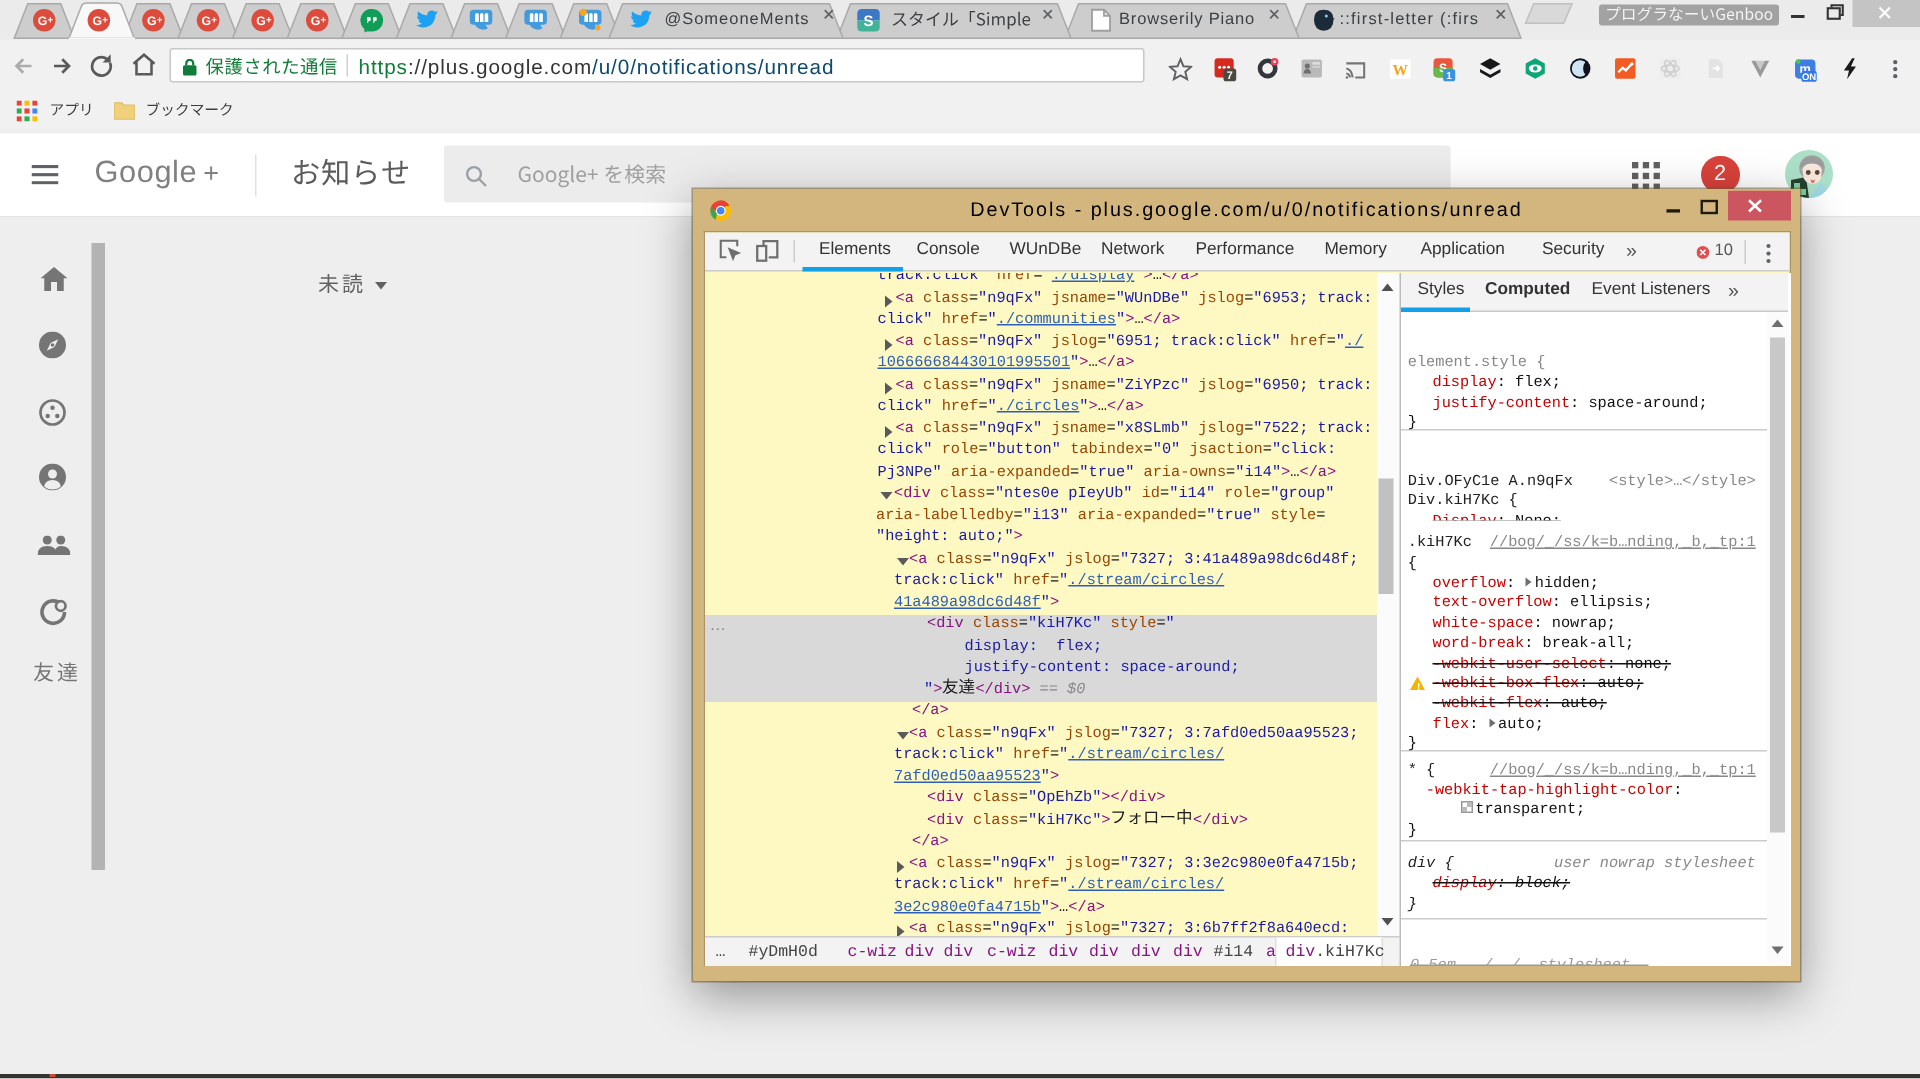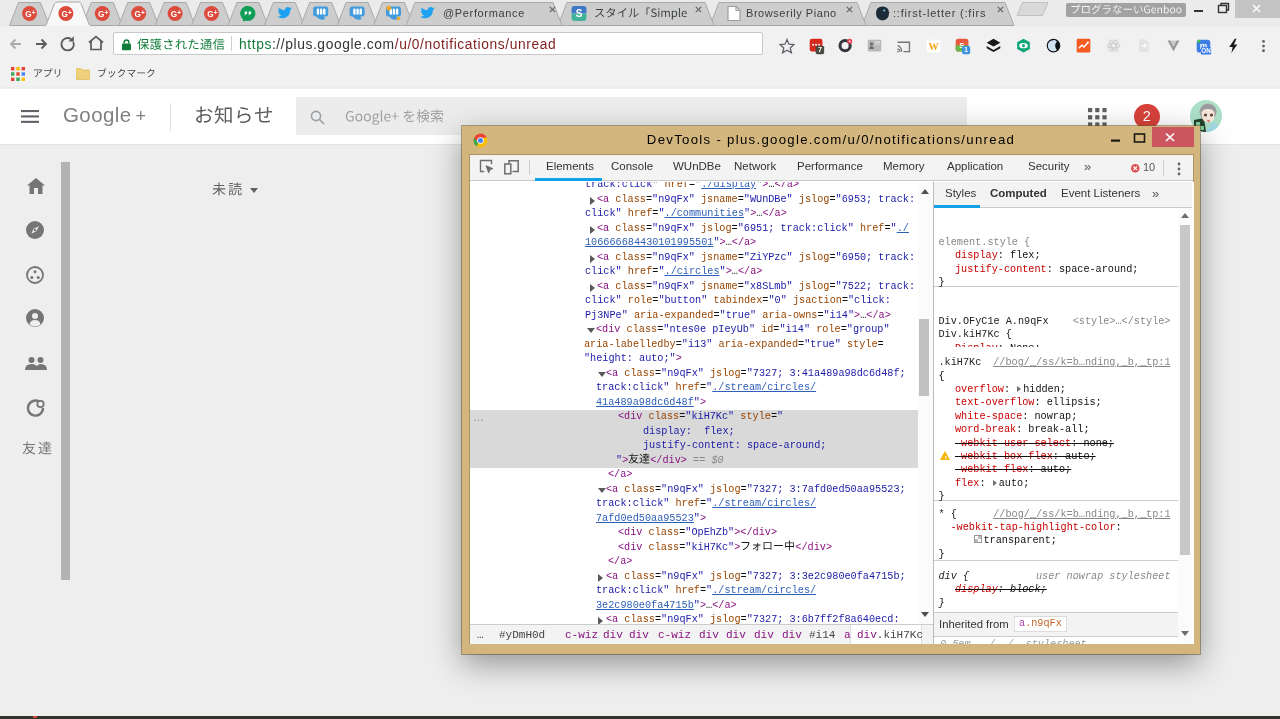--- a/index.html
+++ b/index.html
@@ -14,21 +14,21 @@
   #bookbar{left:0;top:61.6px;width:1280px;height:24px;background:#f1f1f1;}
   #omni{left:112.5px;top:31.5px;width:650px;height:23.5px;background:#fff;border:1px solid #c8c8c8;border-radius:2px;}
   .exticon{top:37.5px;width:17px;height:17px;}
   
   #page{left:0;top:88.6px;width:1280px;height:627px;background:#eeeeee;}
   #gheader{left:0;top:0;width:1280px;height:56px;background:#fff;border-bottom:1px solid #e3e3e3;}
   #gsearch{left:296px;top:8.5px;width:671px;height:38px;background:#ececec;border-radius:2px;}
   
   #devtools{left:462px;top:126px;width:738px;height:528px;background:#d3b57e;
      box-shadow:0 10px 30px rgba(0,0,0,.38), 0 0 0 1px rgba(120,100,50,.55);}
-  #dtinner{left:7px;top:28px;width:725px;height:490px;background:#ffffff;border:1px solid #a99463;border-bottom:none;}
+  #dtinner{left:7px;top:28px;width:725px;height:490px;background:#fef9c3;border:1px solid #a99463;border-bottom:none;}
   #dttoolbar{left:0;top:0;width:723px;height:26px;background:#f3f3f3;border-bottom:1px solid #c9c9c9;}
   .dttab{top:5px;font-size:11.5px;color:#333;white-space:nowrap;}
   #dtright{left:463px;top:27px;width:261px;height:462px;background:#fff;border-left:1px solid #bbb;overflow:hidden;}
   #dtrtabs{left:0;top:0;width:258px;height:26px;background:#f3f3f3;border-bottom:1px solid #c9c9c9;}
   .code,.scode{font-family:"Liberation Mono",monospace;font-size:10.2px;white-space:pre;color:#111;}
   .cline{position:absolute;height:14.5px;line-height:14.5px;}
   .sline{position:absolute;height:13.4px;line-height:13.4px;left:4.5px;}
   .tag{color:#881280}.attr{color:#994500}.val{color:#1a1aa6}
   .lnk{color:#2e5fb7;text-decoration:underline}
   .gry{color:#888}.red{color:#c80000}
@@ -134,21 +134,21 @@
         <path d="M0 0 h8 l4 4 v10 h-12 Z" fill="#fff" stroke="#9e9e9e" stroke-width="1.2"></path>
         <path d="M8 0 v4 h4" fill="none" stroke="#9e9e9e" stroke-width="1.2"></path>
       </g>
   <g transform="translate(875.5,6)">
         <path d="M7 0.5 q6.5 0 6.5 6.5 q0 7-6.5 7.5 q-6.5-0.5-6.5-7.5 q0-6.5 6.5-6.5 Z" fill="#1d2b38"></path>
         <path d="M10 5 l4.5 1.5 l-4.5 1.5 Z" fill="#1d2b38"></path>
         <circle cx="8.7" cy="4.6" r="1" fill="#7fd4f2"></circle>
       </g>
   </svg>
 
-  <div class="abs tabtxt" style="left:443px;width:100px;">@Performance</div>
+  <div class="abs tabtxt" style="left:443px;width:100px;">@SomeoneMents</div>
   <div class="abs" style="left:594px;top:7px;width:93px;height:14px;overflow:hidden">
       <svg width="108.0" height="13.1" viewBox="0 0 108.0 13.1" style="overflow:visible">
         <path d="M9.0 2.4Q9.0 2.5 8.9 2.6Q8.8 2.8 8.8 2.9Q8.5 3.4 8.2 4.1Q7.8 4.8 7.4 5.4Q7.0 6.1 6.5 6.6Q5.9 7.3 5.1 8.0Q4.4 8.6 3.6 9.2Q2.7 9.8 1.8 10.2L1.1 9.4Q2.0 9.1 2.9 8.5Q3.7 8.0 4.5 7.4Q5.2 6.7 5.8 6.1Q6.2 5.6 6.5 5.1Q6.9 4.5 7.2 4.0Q7.5 3.4 7.7 2.9Q7.6 2.9 7.2 2.9Q6.9 2.9 6.4 2.9Q6.0 2.9 5.5 2.9Q4.9 2.9 4.5 2.9Q4.0 2.9 3.7 2.9Q3.4 2.9 3.3 2.9Q3.1 2.9 2.8 2.9Q2.6 3.0 2.4 3.0Q2.2 3.0 2.1 3.0V2.0Q2.2 2.0 2.4 2.0Q2.6 2.0 2.8 2.0Q3.1 2.0 3.3 2.0Q3.4 2.0 3.7 2.0Q4.0 2.0 4.5 2.0Q4.9 2.0 5.4 2.0Q5.9 2.0 6.4 2.0Q6.9 2.0 7.2 2.0Q7.5 2.0 7.6 2.0Q7.9 2.0 8.1 2.0Q8.3 2.0 8.5 1.9ZM6.7 6.0Q7.1 6.4 7.6 6.9Q8.1 7.3 8.6 7.8Q9.0 8.3 9.5 8.8Q9.9 9.2 10.2 9.6L9.4 10.3Q9.0 9.7 8.4 9.1Q7.9 8.5 7.2 7.8Q6.6 7.2 6.0 6.7Z M16.0 4.8Q16.5 5.1 17.1 5.5Q17.7 5.9 18.3 6.3Q18.9 6.7 19.5 7.1Q20.0 7.5 20.4 7.8L19.8 8.6Q19.4 8.2 18.8 7.8Q18.3 7.4 17.7 7.0Q17.1 6.5 16.5 6.1Q15.9 5.7 15.4 5.4ZM21.2 2.7Q21.1 2.8 21.0 3.0Q20.9 3.2 20.9 3.3Q20.7 3.9 20.4 4.6Q20.2 5.2 19.8 5.9Q19.4 6.6 18.9 7.2Q18.1 8.1 17.0 9.0Q15.8 9.8 14.2 10.4L13.4 9.7Q14.5 9.4 15.3 8.9Q16.2 8.5 16.9 7.9Q17.6 7.3 18.1 6.7Q18.5 6.2 18.9 5.5Q19.2 4.9 19.5 4.3Q19.8 3.7 19.9 3.2H15.7L16.1 2.4H19.7Q19.9 2.4 20.1 2.3Q20.3 2.3 20.4 2.3ZM17.4 1.1Q17.2 1.3 17.1 1.5Q16.9 1.8 16.8 2.0Q16.5 2.6 16.0 3.3Q15.4 4.1 14.7 4.8Q14.0 5.5 13.1 6.2L12.3 5.6Q13.3 5.0 14.0 4.2Q14.7 3.5 15.2 2.8Q15.7 2.2 16.0 1.6Q16.1 1.5 16.2 1.2Q16.3 1.0 16.3 0.7Z M23.6 5.9Q25.0 5.5 26.3 4.9Q27.6 4.3 28.5 3.8Q29.1 3.4 29.7 2.9Q30.2 2.5 30.7 2.0Q31.2 1.6 31.6 1.1L32.4 1.8Q31.9 2.3 31.3 2.8Q30.8 3.3 30.2 3.7Q29.5 4.2 28.9 4.6Q28.3 5.0 27.5 5.4Q26.7 5.7 25.8 6.1Q24.9 6.5 24.0 6.7ZM28.3 4.2 29.3 3.9V9.1Q29.3 9.3 29.3 9.5Q29.3 9.8 29.3 10.0Q29.3 10.2 29.4 10.3H28.3Q28.3 10.2 28.3 10.0Q28.3 9.8 28.3 9.5Q28.3 9.3 28.3 9.1Z M39.8 9.7Q39.9 9.6 39.9 9.4Q39.9 9.2 39.9 9.1Q39.9 9.0 39.9 8.6Q39.9 8.2 39.9 7.6Q39.9 7.1 39.9 6.4Q39.9 5.8 39.9 5.1Q39.9 4.4 39.9 3.9Q39.9 3.3 39.9 2.9Q39.9 2.5 39.9 2.3Q39.9 2.0 39.9 1.8Q39.8 1.5 39.8 1.5H40.9Q40.9 1.5 40.8 1.8Q40.8 2.0 40.8 2.3Q40.8 2.5 40.8 2.9Q40.8 3.3 40.8 3.8Q40.8 4.4 40.8 5.1Q40.8 5.7 40.8 6.3Q40.8 7.0 40.8 7.5Q40.8 8.0 40.8 8.4Q40.8 8.7 40.8 8.8Q41.4 8.6 42.0 8.2Q42.6 7.8 43.1 7.2Q43.7 6.7 44.1 6.0L44.7 6.8Q44.2 7.5 43.5 8.1Q42.9 8.7 42.2 9.1Q41.5 9.6 40.8 9.9Q40.7 10.0 40.6 10.1Q40.5 10.2 40.4 10.2ZM34.6 9.7Q35.4 9.1 35.9 8.4Q36.4 7.7 36.6 6.9Q36.7 6.5 36.8 5.9Q36.9 5.3 36.9 4.7Q36.9 4.0 36.9 3.4Q36.9 2.8 36.9 2.3Q36.9 2.1 36.9 1.9Q36.9 1.7 36.9 1.5H37.9Q37.9 1.6 37.9 1.7Q37.9 1.8 37.9 2.0Q37.9 2.1 37.9 2.3Q37.9 2.8 37.8 3.4Q37.8 4.1 37.8 4.8Q37.8 5.5 37.7 6.1Q37.6 6.7 37.5 7.1Q37.3 8.0 36.7 8.8Q36.2 9.6 35.5 10.2Z M52.5 0.4H56.1V1.2H53.4V7.7H52.5Z M59.9 10.1Q59.1 10.1 58.3 9.8Q57.6 9.4 57.0 8.9L57.7 8.1Q58.1 8.6 58.7 8.9Q59.3 9.2 59.9 9.2Q60.8 9.2 61.2 8.8Q61.7 8.4 61.7 7.8Q61.7 7.4 61.5 7.1Q61.3 6.9 61.0 6.7Q60.7 6.5 60.3 6.4L59.1 5.8Q58.7 5.7 58.3 5.4Q57.9 5.1 57.7 4.7Q57.4 4.3 57.4 3.7Q57.4 3.1 57.8 2.6Q58.1 2.1 58.7 1.8Q59.3 1.5 60.0 1.5Q60.8 1.5 61.4 1.8Q62.0 2.1 62.5 2.5L61.9 3.2Q61.5 2.8 61.1 2.6Q60.6 2.4 60.0 2.4Q59.3 2.4 58.9 2.8Q58.5 3.1 58.5 3.6Q58.5 4.0 58.7 4.3Q58.9 4.6 59.2 4.7Q59.5 4.9 59.9 5.0L61.0 5.5Q61.5 5.7 61.9 6.0Q62.3 6.3 62.5 6.7Q62.7 7.1 62.7 7.7Q62.7 8.4 62.4 8.9Q62.1 9.5 61.4 9.8Q60.8 10.1 59.9 10.1Z M64.3 9.9V3.8H65.3V9.9ZM64.8 2.5Q64.5 2.5 64.3 2.4Q64.1 2.2 64.1 1.9Q64.1 1.6 64.3 1.4Q64.5 1.2 64.8 1.2Q65.1 1.2 65.3 1.4Q65.5 1.6 65.5 1.9Q65.5 2.2 65.3 2.4Q65.1 2.5 64.8 2.5Z M67.4 9.9V3.8H68.2L68.3 4.7H68.4Q68.8 4.3 69.2 4.0Q69.7 3.7 70.3 3.7Q71.0 3.7 71.4 4.0Q71.8 4.3 72.0 4.8Q72.4 4.3 72.9 4.0Q73.4 3.7 74.0 3.7Q74.9 3.7 75.4 4.3Q75.8 4.9 75.8 6.1V9.9H74.8V6.2Q74.8 5.3 74.5 4.9Q74.3 4.5 73.7 4.5Q73.3 4.5 72.9 4.8Q72.6 5.0 72.1 5.5V9.9H71.1V6.2Q71.1 5.3 70.8 4.9Q70.5 4.5 70.0 4.5Q69.6 4.5 69.2 4.8Q68.8 5.0 68.4 5.5V9.9Z M77.8 12.5V3.8H78.7L78.8 4.5H78.8Q79.2 4.2 79.7 3.9Q80.2 3.7 80.8 3.7Q81.6 3.7 82.1 4.0Q82.7 4.4 82.9 5.1Q83.2 5.8 83.2 6.8Q83.2 7.8 82.8 8.6Q82.5 9.3 81.9 9.7Q81.2 10.1 80.5 10.1Q80.1 10.1 79.7 9.9Q79.3 9.7 78.9 9.4L78.9 10.5V12.5ZM80.4 9.2Q80.9 9.2 81.3 8.9Q81.7 8.6 81.9 8.1Q82.1 7.5 82.1 6.8Q82.1 6.1 82.0 5.6Q81.8 5.1 81.5 4.8Q81.1 4.5 80.5 4.5Q80.1 4.5 79.7 4.7Q79.3 4.9 78.9 5.4V8.6Q79.3 8.9 79.7 9.1Q80.1 9.2 80.4 9.2Z M85.9 10.1Q85.6 10.1 85.3 9.9Q85.1 9.8 85.0 9.5Q84.9 9.2 84.9 8.7V0.9H85.9V8.8Q85.9 9.0 86.0 9.1Q86.1 9.2 86.2 9.2Q86.2 9.2 86.3 9.2Q86.3 9.2 86.4 9.2L86.5 10.0Q86.4 10.0 86.3 10.1Q86.1 10.1 85.9 10.1Z M90.5 10.1Q89.7 10.1 89.1 9.7Q88.4 9.3 88.0 8.6Q87.6 7.9 87.6 6.9Q87.6 6.1 87.8 5.5Q88.1 4.9 88.5 4.5Q88.8 4.1 89.3 3.9Q89.8 3.7 90.4 3.7Q91.1 3.7 91.7 4.0Q92.2 4.4 92.5 5.0Q92.8 5.7 92.8 6.5Q92.8 6.7 92.8 6.8Q92.8 7.0 92.8 7.1H88.6Q88.7 7.8 88.9 8.3Q89.2 8.7 89.6 9.0Q90.1 9.3 90.7 9.3Q91.1 9.3 91.5 9.1Q91.8 9.0 92.2 8.8L92.6 9.5Q92.2 9.7 91.7 9.9Q91.2 10.1 90.5 10.1ZM88.6 6.4H91.9Q91.9 5.5 91.5 5.0Q91.1 4.5 90.4 4.5Q89.9 4.5 89.6 4.7Q89.2 4.9 88.9 5.3Q88.7 5.8 88.6 6.4Z M94.3 9.9V3.8H95.2L95.3 4.9H95.3Q95.6 4.3 96.1 4.0Q96.5 3.7 97.0 3.7Q97.2 3.7 97.4 3.7Q97.5 3.7 97.7 3.8L97.5 4.7Q97.3 4.6 97.2 4.6Q97.1 4.6 96.9 4.6Q96.5 4.6 96.1 4.9Q95.7 5.2 95.4 6.0V9.9Z M104.6 10.1Q103.5 10.1 102.7 9.6Q101.8 9.1 101.3 8.1Q100.9 7.1 100.9 5.8Q100.9 4.8 101.1 4.0Q101.4 3.2 101.9 2.7Q102.4 2.1 103.1 1.8Q103.8 1.5 104.7 1.5Q105.5 1.5 106.1 1.8Q106.7 2.2 107.0 2.5L106.5 3.2Q106.1 2.9 105.7 2.7Q105.3 2.4 104.7 2.4Q103.8 2.4 103.2 2.8Q102.6 3.2 102.3 4.0Q101.9 4.7 101.9 5.8Q101.9 6.8 102.3 7.6Q102.6 8.3 103.2 8.8Q103.8 9.2 104.7 9.2Q105.1 9.2 105.5 9.0Q105.9 8.9 106.2 8.7V6.5H104.4V5.7H107.2V9.1Q106.7 9.5 106.1 9.8Q105.4 10.1 104.6 10.1Z" fill="#3c4043"></path>
       </svg>
     </div>
   <div class="abs tabtxt" style="left:746px;width:95px;letter-spacing:.55px">Browserily Piano</div>
   <div class="abs tabtxt" style="left:893px;width:97px;letter-spacing:.8px">::first-letter (:firs</div>
 
   <svg class="abs tabx" style="left:548px" viewBox="0 0 10 10">
       <path d="M2 2 L8 8 M8 2 L2 8" stroke="#5f6368" stroke-width="1.3"></path>
@@ -193,21 +193,21 @@
   <svg class="abs" style="left:121px;top:38.5px" width="11" height="12">
     <rect x="1" y="4.5" width="9" height="6.8" rx="1" fill="#117c39"></rect>
     <path d="M3.2 4.5 V3.2 A2.3 2.3 0 0 1 7.8 3.2 V4.5" stroke="#117c39" stroke-width="1.5" fill="none"></path>
   </svg>
   <div class="abs" style="left:137px;top:38px">
       <svg width="88.2" height="14.3" viewBox="0 0 88.2 14.3" style="overflow:visible">
         <path d="M7.4 4.7H8.3V11.8H7.4ZM3.8 6.5H11.7V7.4H3.8ZM8.5 6.9Q8.9 7.6 9.5 8.3Q10.1 9.0 10.7 9.6Q11.4 10.2 12.1 10.6Q12.0 10.6 11.8 10.8Q11.7 10.9 11.6 11.0Q11.5 11.2 11.4 11.3Q10.7 10.9 10.1 10.2Q9.4 9.5 8.8 8.7Q8.2 7.9 7.8 7.1ZM7.1 6.8 7.9 7.1Q7.5 7.9 6.8 8.7Q6.2 9.5 5.5 10.2Q4.8 10.8 4.0 11.3Q4.0 11.1 3.9 11.0Q3.8 10.9 3.6 10.8Q3.5 10.6 3.4 10.5Q4.1 10.2 4.8 9.6Q5.6 9.0 6.2 8.3Q6.8 7.5 7.1 6.8ZM5.6 1.9V4.2H10.1V1.9ZM4.7 1.1H11.1V5.0H4.7ZM3.4 0.5 4.3 0.8Q3.9 1.8 3.3 2.8Q2.8 3.9 2.1 4.7Q1.5 5.6 0.8 6.3Q0.8 6.2 0.7 6.0Q0.6 5.9 0.5 5.7Q0.4 5.5 0.3 5.4Q0.9 4.8 1.5 4.0Q2.1 3.2 2.6 2.4Q3.1 1.5 3.4 0.5ZM2.1 3.7 3.0 2.8 3.0 2.8V11.8H2.1Z M17.4 8.1H23.2V8.8H17.4ZM22.9 8.1H23.1L23.3 8.1L23.8 8.4Q23.4 9.2 22.7 9.7Q22.0 10.3 21.1 10.7Q20.2 11.2 19.2 11.4Q18.2 11.7 17.2 11.8Q17.2 11.7 17.1 11.5Q16.9 11.2 16.8 11.1Q17.8 11.0 18.7 10.8Q19.7 10.6 20.5 10.2Q21.3 9.9 21.9 9.4Q22.6 8.9 22.9 8.3ZM19.2 8.7Q19.6 9.4 20.5 9.8Q21.3 10.3 22.3 10.6Q23.4 10.9 24.5 11.1Q24.4 11.2 24.2 11.4Q24.0 11.6 24.0 11.8Q22.8 11.6 21.7 11.2Q20.7 10.9 19.8 10.3Q19.0 9.8 18.4 9.0ZM17.2 1.3H24.3V2.0H17.2ZM18.5 4.7H23.7V5.2H18.5ZM18.5 5.8H23.7V6.3H18.5ZM19.0 0.5H19.9V2.6H19.0ZM20.6 3.7H21.4V7.4H20.6ZM21.7 0.5H22.5V2.6H21.7ZM18.6 2.4 19.3 2.6Q19.0 3.4 18.5 4.1Q17.9 4.8 17.4 5.4Q17.3 5.3 17.2 5.2Q17.1 5.1 17.0 5.0Q16.9 4.9 16.8 4.9Q17.3 4.4 17.8 3.8Q18.3 3.1 18.6 2.4ZM20.9 2.5 21.8 2.6Q21.6 3.0 21.4 3.3Q21.3 3.6 21.1 3.9L20.4 3.7Q20.5 3.4 20.7 3.1Q20.9 2.7 20.9 2.5ZM24.0 3.4V4.1H18.9V7.0H24.3V7.6H18.1V3.4ZM13.6 4.2H16.7V4.9H13.6ZM13.7 0.9H16.7V1.7H13.7ZM13.6 5.9H16.7V6.6H13.6ZM13.1 2.5H17.0V3.3H13.1ZM14.0 7.5H16.7V11.1H14.0V10.3H16.0V8.3H14.0ZM13.6 7.5H14.3V11.7H13.6Z M31.6 2.1Q31.6 1.9 31.5 1.6Q31.4 1.4 31.3 1.1L32.4 1.0Q32.4 1.4 32.6 1.8Q32.7 2.3 32.8 2.7Q33.0 3.2 33.1 3.6Q33.4 4.4 33.8 5.2Q34.2 6.0 34.6 6.5Q34.8 6.7 34.9 6.8Q35.0 7.0 35.2 7.2L34.7 7.9Q34.5 7.8 34.1 7.7Q33.7 7.7 33.3 7.7Q32.9 7.6 32.5 7.6Q32.0 7.5 31.7 7.5L31.8 6.7Q32.1 6.7 32.5 6.8Q32.9 6.8 33.3 6.8Q33.6 6.9 33.8 6.9Q33.6 6.5 33.3 6.0Q33.0 5.5 32.7 4.9Q32.4 4.3 32.2 3.8Q32.0 3.2 31.9 2.8Q31.7 2.4 31.6 2.1ZM27.1 3.1Q28.2 3.2 29.1 3.2Q30.1 3.3 31.0 3.3Q31.8 3.2 32.5 3.2Q33.0 3.1 33.6 3.0Q34.1 2.9 34.7 2.8Q35.2 2.7 35.7 2.5L35.8 3.5Q35.4 3.6 34.9 3.7Q34.3 3.8 33.8 3.9Q33.3 4.0 32.9 4.0Q31.7 4.2 30.2 4.2Q28.8 4.2 27.2 4.0ZM29.0 7.0Q28.8 7.4 28.6 7.8Q28.5 8.3 28.5 8.7Q28.5 9.6 29.2 10.0Q30.0 10.4 31.4 10.4Q32.3 10.4 33.1 10.3Q33.9 10.2 34.5 10.1L34.5 11.1Q33.9 11.2 33.1 11.3Q32.3 11.3 31.3 11.3Q30.1 11.3 29.3 11.0Q28.4 10.8 28.0 10.2Q27.5 9.6 27.5 8.8Q27.5 8.3 27.7 7.8Q27.8 7.3 28.1 6.8Z M49.8 9.9Q49.3 10.4 48.7 10.6Q48.2 10.9 47.5 10.9Q46.9 10.9 46.5 10.5Q46.2 10.1 46.2 9.4Q46.2 8.8 46.2 8.2Q46.3 7.6 46.4 7.0Q46.5 6.4 46.5 5.8Q46.6 5.2 46.6 4.8Q46.6 4.2 46.4 4.0Q46.1 3.8 45.6 3.8Q45.2 3.8 44.7 4.0Q44.1 4.3 43.6 4.7Q43.0 5.1 42.5 5.6Q42.0 6.2 41.5 6.7L41.6 5.5Q41.8 5.2 42.1 4.9Q42.5 4.5 43.0 4.2Q43.4 3.8 43.9 3.5Q44.4 3.2 44.9 3.0Q45.4 2.9 45.9 2.9Q46.4 2.9 46.8 3.1Q47.2 3.3 47.4 3.6Q47.6 4.0 47.6 4.5Q47.6 5.0 47.5 5.6Q47.4 6.2 47.4 6.8Q47.3 7.4 47.2 8.0Q47.1 8.6 47.1 9.1Q47.1 9.4 47.3 9.6Q47.4 9.9 47.8 9.9Q48.2 9.9 48.7 9.6Q49.2 9.3 49.6 8.8ZM41.5 4.0Q41.4 4.0 41.1 4.1Q40.8 4.1 40.4 4.2Q40.0 4.2 39.6 4.3Q39.2 4.3 38.9 4.4L38.8 3.4Q39.0 3.4 39.2 3.4Q39.3 3.4 39.6 3.3Q39.8 3.3 40.2 3.3Q40.6 3.2 41.0 3.2Q41.4 3.1 41.8 3.1Q42.1 3.0 42.3 2.9L42.7 3.4Q42.6 3.5 42.5 3.7Q42.3 3.9 42.2 4.2Q42.0 4.4 41.9 4.5L41.6 6.2Q41.4 6.6 41.0 7.0Q40.7 7.5 40.4 8.0Q40.1 8.5 39.7 8.9Q39.4 9.4 39.1 9.8L38.5 9.0Q38.7 8.7 39.0 8.3Q39.3 7.9 39.7 7.4Q40.0 6.9 40.4 6.5Q40.7 6.0 41.0 5.6Q41.2 5.2 41.4 5.0L41.4 4.3ZM41.4 2.0Q41.4 1.8 41.4 1.5Q41.4 1.3 41.4 1.1L42.5 1.1Q42.5 1.3 42.4 1.9Q42.3 2.4 42.2 3.1Q42.2 3.8 42.1 4.6Q42.0 5.4 42.0 6.2Q42.0 6.9 42.0 7.6Q42.0 8.1 42.0 8.6Q42.0 9.1 42.0 9.5Q42.0 10.0 42.0 10.5Q42.0 10.7 42.0 10.9Q42.1 11.1 42.1 11.3H41.0Q41.0 11.1 41.0 10.9Q41.0 10.7 41.0 10.6Q41.1 10.0 41.1 9.5Q41.1 9.1 41.1 8.6Q41.1 8.1 41.1 7.4Q41.1 7.1 41.1 6.7Q41.1 6.2 41.2 5.6Q41.2 5.1 41.2 4.5Q41.3 3.9 41.3 3.3Q41.4 2.8 41.4 2.5Q41.4 2.1 41.4 2.0Z M55.8 1.1Q55.8 1.3 55.7 1.6Q55.7 1.9 55.6 2.1Q55.5 2.6 55.4 3.2Q55.3 3.7 55.2 4.4Q55.0 5.0 54.9 5.6Q54.7 6.3 54.5 7.0Q54.2 7.8 54.0 8.6Q53.7 9.4 53.4 10.1Q53.2 10.8 52.9 11.3L51.9 10.9Q52.1 10.4 52.4 9.8Q52.7 9.1 53.0 8.3Q53.3 7.6 53.5 6.8Q53.7 6.0 53.9 5.4Q54.0 5.0 54.1 4.5Q54.3 4.0 54.4 3.5Q54.5 3.1 54.5 2.7Q54.6 2.3 54.6 2.1Q54.7 1.8 54.7 1.5Q54.7 1.2 54.7 1.1ZM53.1 3.2Q53.8 3.2 54.6 3.1Q55.4 3.1 56.2 2.9Q57.0 2.8 57.8 2.6V3.6Q57.0 3.7 56.2 3.9Q55.4 4.0 54.6 4.0Q53.8 4.1 53.1 4.1Q52.7 4.1 52.4 4.1Q52.0 4.1 51.7 4.1L51.6 3.1Q52.1 3.2 52.4 3.2Q52.8 3.2 53.1 3.2ZM57.0 4.9Q57.5 4.8 58.1 4.8Q58.7 4.8 59.3 4.8Q59.8 4.8 60.3 4.8Q60.9 4.8 61.4 4.9L61.4 5.8Q60.9 5.8 60.4 5.7Q59.8 5.7 59.3 5.7Q58.7 5.7 58.1 5.7Q57.6 5.7 57.0 5.8ZM57.3 7.9Q57.2 8.2 57.1 8.5Q57.1 8.7 57.1 9.0Q57.1 9.2 57.2 9.4Q57.3 9.6 57.5 9.8Q57.7 9.9 58.1 10.0Q58.5 10.1 59.2 10.1Q59.8 10.1 60.4 10.1Q61.0 10.0 61.6 9.9L61.5 10.9Q61.0 11.0 60.4 11.0Q59.8 11.1 59.2 11.1Q57.7 11.1 56.9 10.6Q56.2 10.2 56.2 9.2Q56.2 8.9 56.2 8.5Q56.3 8.2 56.3 7.8Z M66.2 5.3V9.7H65.3V6.2H63.5V5.3ZM66.2 9.3Q66.6 10.0 67.4 10.3Q68.2 10.7 69.3 10.7Q69.8 10.7 70.5 10.7Q71.3 10.7 72.1 10.7Q72.9 10.7 73.6 10.7Q74.4 10.7 75.0 10.6Q74.9 10.7 74.9 10.9Q74.8 11.1 74.7 11.2Q74.7 11.4 74.7 11.5Q74.1 11.6 73.4 11.6Q72.7 11.6 72.0 11.6Q71.2 11.6 70.5 11.6Q69.8 11.6 69.3 11.6Q68.1 11.5 67.2 11.2Q66.4 10.8 65.8 10.1Q65.3 10.5 64.8 10.9Q64.3 11.3 63.8 11.7L63.4 10.8Q63.8 10.5 64.4 10.1Q64.9 9.7 65.4 9.3ZM63.7 1.3 64.4 0.8Q64.8 1.0 65.2 1.4Q65.6 1.7 65.9 2.1Q66.3 2.5 66.5 2.8L65.8 3.4Q65.6 3.1 65.2 2.7Q64.9 2.4 64.5 2.0Q64.1 1.6 63.7 1.3ZM68.6 2.6 69.2 2.0Q69.8 2.2 70.5 2.5Q71.1 2.8 71.7 3.1Q72.3 3.4 72.8 3.6L72.1 4.2Q71.8 4.0 71.2 3.7Q70.6 3.4 69.9 3.1Q69.2 2.8 68.6 2.6ZM67.5 3.6H73.8V4.3H68.3V10.0H67.5ZM73.4 3.6H74.3V9.0Q74.3 9.4 74.2 9.6Q74.1 9.7 73.9 9.8Q73.6 9.9 73.2 10.0Q72.8 10.0 72.2 10.0Q72.2 9.8 72.1 9.6Q72.0 9.4 71.9 9.2Q72.4 9.2 72.7 9.2Q73.1 9.2 73.2 9.2Q73.3 9.2 73.4 9.2Q73.4 9.1 73.4 9.0ZM67.5 1.0H73.6V1.7H67.5ZM67.9 5.4H73.7V6.1H67.9ZM67.9 7.2H73.7V7.9H67.9ZM70.4 3.9H71.2V9.9H70.4ZM73.3 1.0H73.5L73.7 1.0L74.3 1.4Q73.9 1.8 73.3 2.2Q72.8 2.5 72.2 2.9Q71.6 3.2 71.1 3.4Q71.0 3.3 70.8 3.1Q70.7 3.0 70.6 2.9Q71.1 2.7 71.6 2.4Q72.1 2.1 72.6 1.8Q73.0 1.5 73.3 1.2Z M80.6 1.1H86.3V1.8H80.6ZM80.4 4.5H86.5V5.3H80.4ZM80.4 6.2H86.5V7.0H80.4ZM80.8 10.5H86.1V11.2H80.8ZM79.4 2.8H87.4V3.6H79.4ZM80.3 7.9H86.6V11.8H85.7V8.7H81.2V11.8H80.3ZM79.0 0.5 79.9 0.8Q79.5 1.8 78.9 2.8Q78.3 3.9 77.7 4.7Q77.0 5.6 76.4 6.3Q76.3 6.2 76.2 6.0Q76.1 5.9 76.0 5.7Q75.9 5.5 75.8 5.4Q76.5 4.8 77.1 4.0Q77.6 3.2 78.1 2.4Q78.6 1.5 79.0 0.5ZM77.7 3.7 78.6 2.8 78.6 2.8V11.8H77.7Z" fill="#117c39"></path>
       </svg>
     </div>
   <div class="abs" style="left:231px;top:36px;width:1px;height:15px;background:#d0d0d0"></div>
-  <div class="abs" style="left:239px;top:36.5px;font-size:13.8px;letter-spacing:.6px;color:#5f6368;white-space:nowrap"><span style="color:#117c39">https</span><span style="color:#333">://plus.google.com</span><span style="color:#7f1d1d">/u/0/notifications/unread</span></div>
+  <div class="abs" style="left:239px;top:36.5px;font-size:13.8px;letter-spacing:.6px;color:#5f6368;white-space:nowrap"><span style="color:#117c39">https</span><span style="color:#333">://plus.google.com</span><span style="color:#0c4a6e">/u/0/notifications/unread</span></div>
   <svg class="abs" style="left:779px;top:38px" width="16" height="16" fill="none">
     <path d="M8 1.5 L10 6.2 L15 6.6 L11.2 9.9 L12.4 14.8 L8 12.2 L3.6 14.8 L4.8 9.9 L1 6.6 L6 6.2 Z" stroke="#5f6368" stroke-width="1.3"></path>
   </svg>
   <svg class="abs exticon" style="left:808px" width="18" height="20" viewBox="0 0 18 20">
       <rect x="1" y="1" width="15" height="15" rx="2.5" fill="#d62a1f"></rect>
       <circle cx="5" cy="8" r="1.2" fill="#fff"></circle>
       <circle cx="8.5" cy="8" r="1.2" fill="#fff"></circle>
       <circle cx="12" cy="8" r="1.2" fill="#fff"></circle>
       <rect x="8" y="9" width="10" height="10" rx="2" fill="#4a4a42"></rect>
       <text x="13" y="17" font-size="8.5" font-weight="bold" fill="#fff" font-family="Liberation Sans" text-anchor="middle">7</text>
@@ -587,24 +587,20 @@
         <div class="sline scode" style="top:19.4px;width:235px"><span style="padding-left:12px"><span class="red">-webkit-tap-highlight-color</span>:</span></div>
         <div class="sline scode" style="top:32.8px;width:235px"><span style="padding-left:35px"><span style="display:inline-block;width:8px;height:8px;margin-right:2px;background:conic-gradient(#bbb 25%,#fff 0 50%,#bbb 0 75%,#fff 0);border:1px solid #999"></span>transparent;</span></div>
         <div class="sline scode" style="top:46.2px;width:235px">}</div>
         </div>
         <div class="sect" style="top:379.5px;height:51.5px">
         <div class="sline scode" style="top:8.3px;width:235px"><span style="color:#222;font-style:italic">div {</span><span class="gry" style="position:absolute;right:3px;font-style:italic">user nowrap stylesheet</span></div>
         <div class="sline scode" style="top:21.7px;width:235px"><span style="padding-left:16.5px;font-style:italic" class="strike"><span class="red">display</span>: block;</span></div>
         <div class="sline scode" style="top:35.1px;width:235px"><span style="font-style:italic">}</span></div>
         </div>
 
-        <div class="abs" style="left:0;top:431px;width:244px;height:24px;background:#f3f3f3;border-bottom:1px solid #ccc">
-          <div class="abs" style="left:5px;top:5px;font-size:11.3px;color:#333">Inherited from</div>
-          <div class="abs" style="left:80px;top:3px;height:16px;line-height:14px;background:#fff;border:1px solid #ddd;padding:0 4px;font-family:'Liberation Mono',monospace;font-size:10.2px"><span style="color:#b13db3">a</span><span style="color:#c3652a">.n9qFx</span></div>
-        </div>
         <div class="abs scode strike" style="left:6px;top:457px;color:#9a9a9a;font-style:italic">0.5em ../../..stylesheet..</div>
 
         <div class="abs" style="left:244px;top:26px;width:15px;height:435px;background:#fbfbfb">
           <div class="abs arrow" style="left:3px;top:5px;border-bottom:5.5px solid #6e6e6e;border-left:4.5px solid transparent;border-right:4.5px solid transparent;"></div>
           <div class="abs arrow" style="left:3px;top:423px;border-top:5.5px solid #6e6e6e;border-left:4.5px solid transparent;border-right:4.5px solid transparent;"></div>
           <div class="abs" style="left:1.5px;top:17px;width:10px;height:330px;background:#c8c8c8"></div>
         </div>
       </div>
     </div>
   </div>

